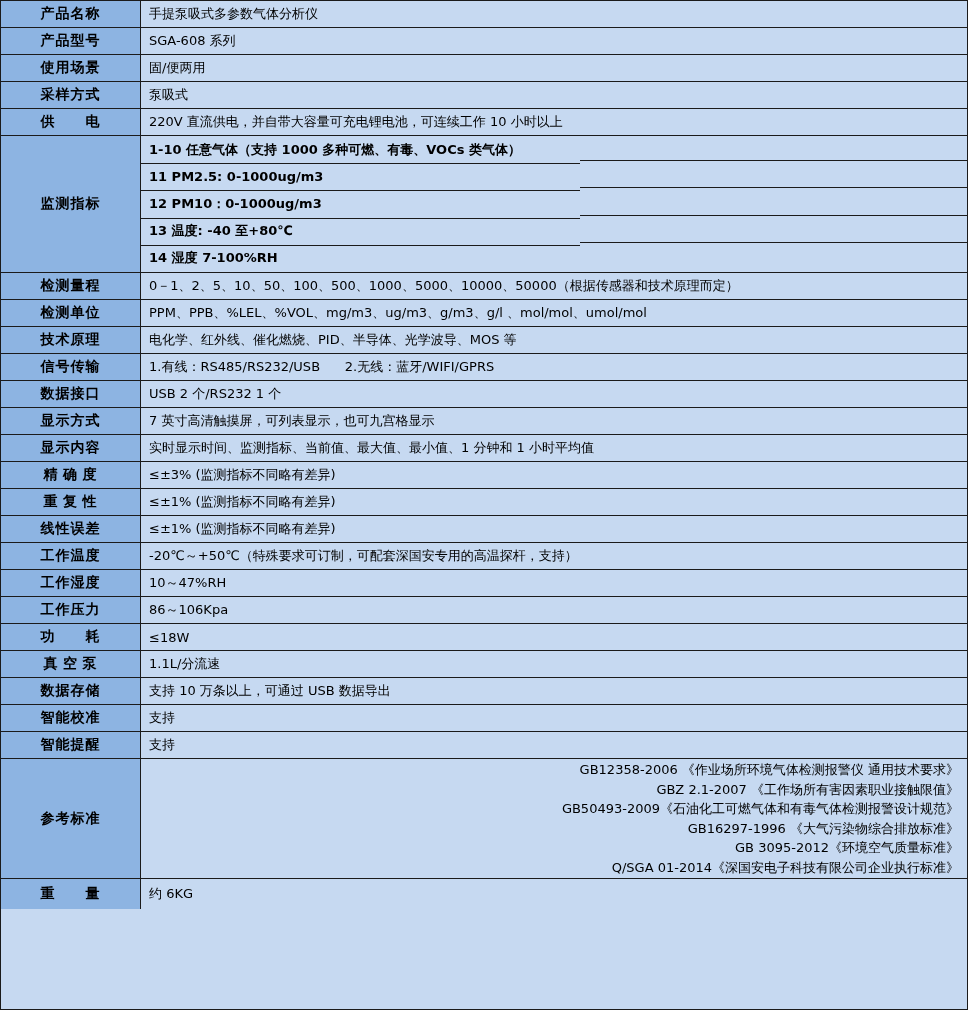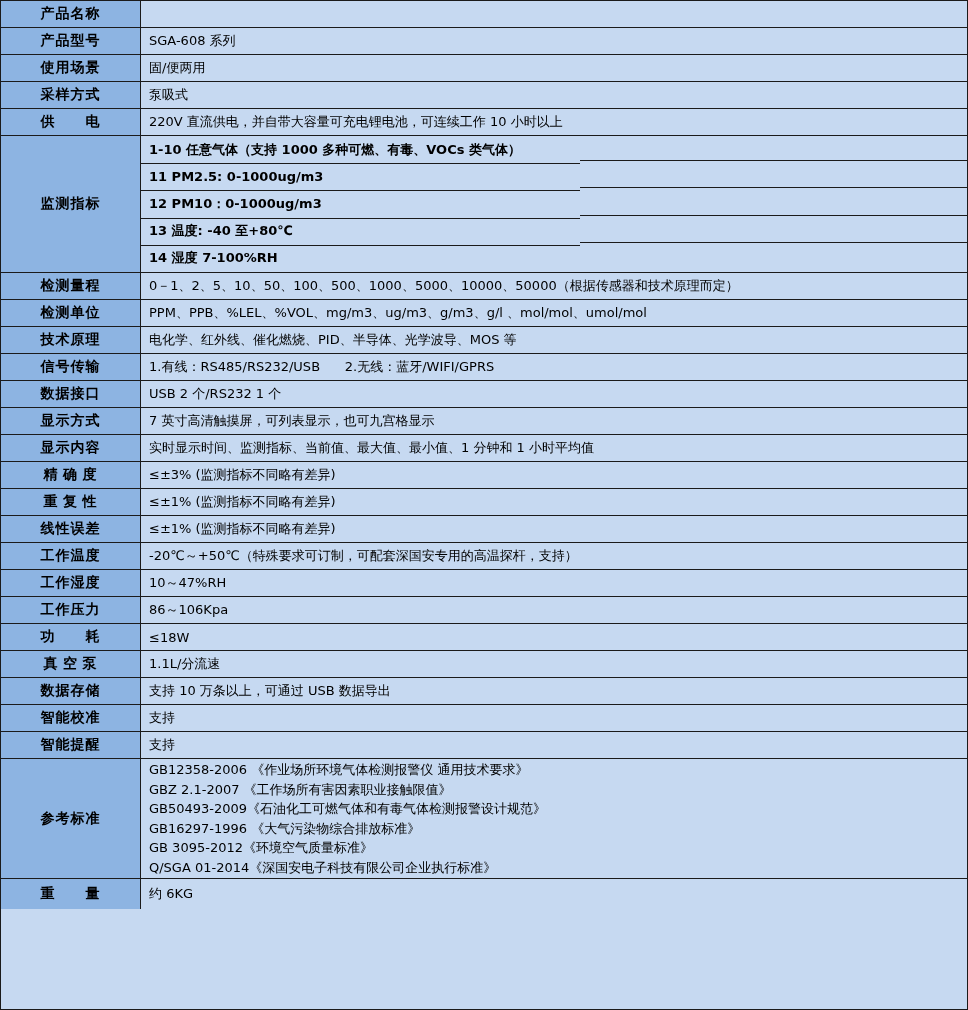--- a/index.html
+++ b/index.html
@@ -69,33 +69,34 @@
   }
   .subrow:not(:last-child)::before{
     content:"";position:absolute;left:0;bottom:-1px;width:439px;height:1px;background:var(--border);
   }
   .subrow:not(:last-child)::after{
     content:"";position:absolute;left:439px;right:0;bottom:2px;height:1px;background:var(--border);
   }
   
   .multiline{
     flex-direction:column;
-    align-items:flex-start;
+    align-items:flex-end;
     justify-content:center;
     padding:4px 8px;
   }
   .line{line-height:19.5px;font-size:13px;white-space:pre;}
 </style>
 </head>
 <body>
 
 <div class="spec-table">
 
   <div class="row h27">
     <div class="label-cell">产品名称</div>
+    <div class="value-cell">手提泵吸式多参数气体分析仪</div>
   </div>
   <div class="row h27">
     <div class="label-cell">产品型号</div>
     <div class="value-cell">SGA-608 系列</div>
   </div>
   <div class="row h27">
     <div class="label-cell">使用场景</div>
     <div class="value-cell">固/便两用</div>
   </div>
   <div class="row h27">

